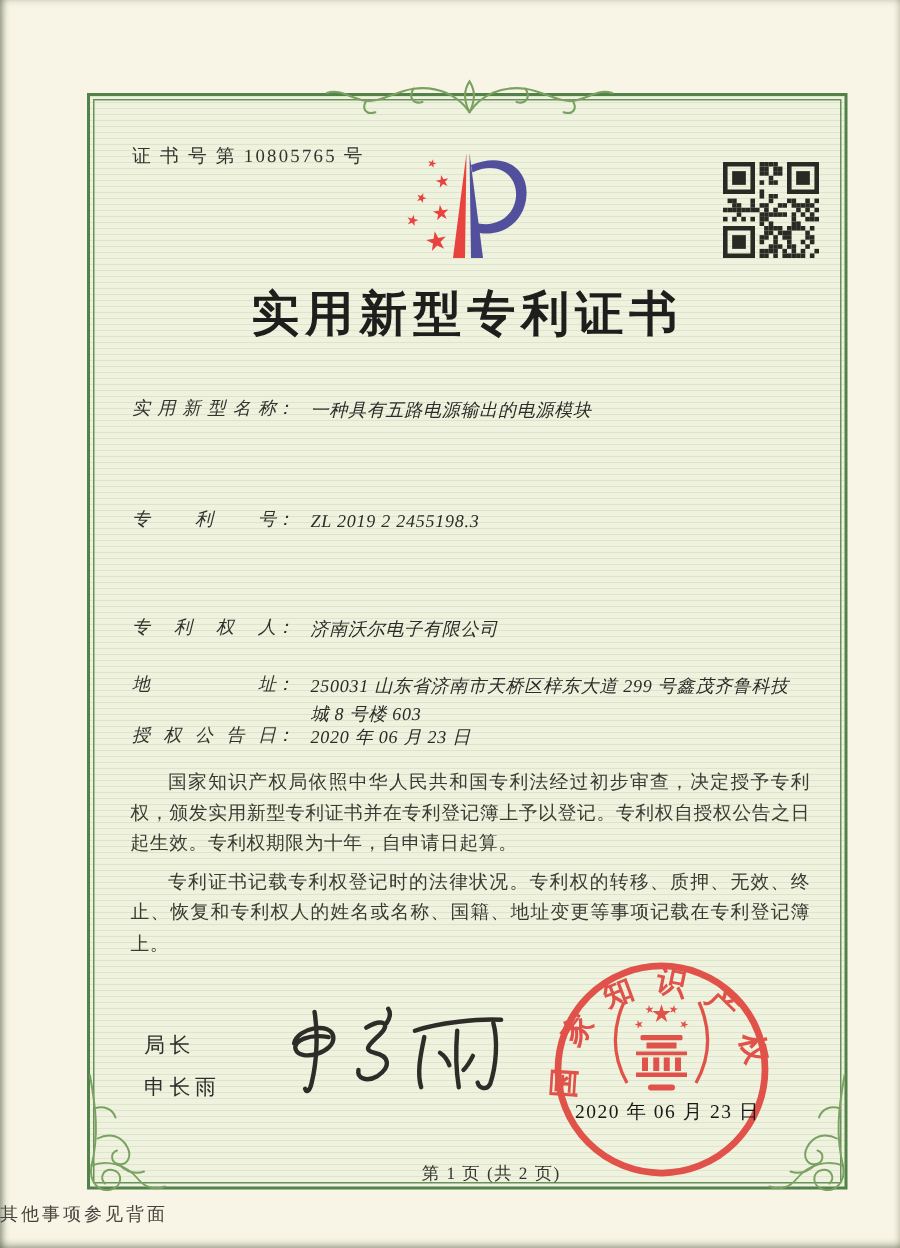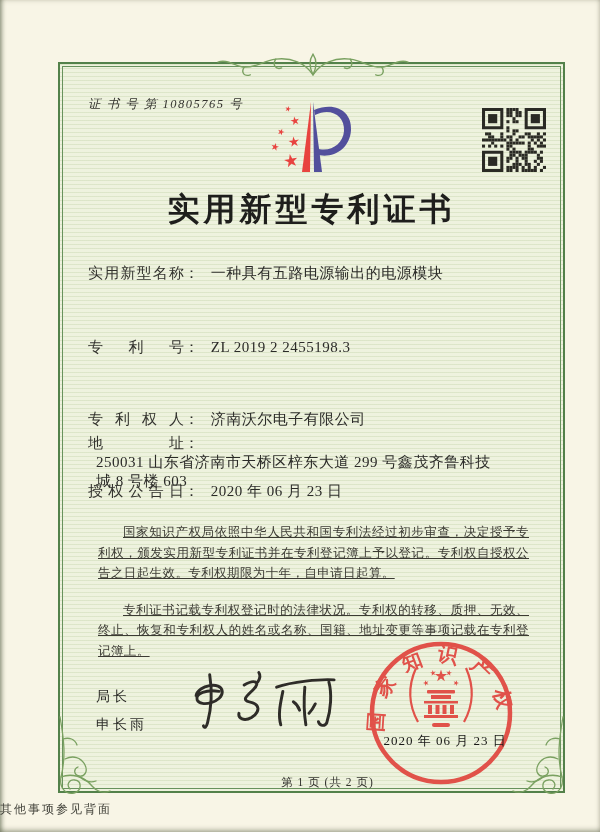--- a/index.html
+++ b/index.html
@@ -21,42 +21,42 @@
     position:absolute;left:58px;top:62px;width:507px;height:731px;
     border:2.5px solid #53814a;box-sizing:border-box;
     background:
       repeating-linear-gradient(to bottom,rgba(150,180,115,.20) 0 1px,rgba(0,0,0,0) 1px 4px),
       #eef2de;
   }
   .cert-inner{
     position:absolute;inset:2px;border:1px solid #68925c;
   }
   .cert-no{
-    position:absolute;left:28px;top:32px;font-size:12.5px;letter-spacing:1.5px;color:#33332e;font-style:italic;
+    position:absolute;left:28px;top:32px;font-size:12.5px;letter-spacing:1.5px;color:#33332e;
   }
   .logo{position:absolute;left:170px;top:34px;width:168px;height:96px;}
   .qr{position:absolute;left:422px;top:44px;width:64px;height:64px;}
   .title{
     position:absolute;left:0;top:124px;width:100%;text-align:center;
     font-size:32px;font-weight:700;letter-spacing:4px;color:#1e1e1c;
   }
-  .frow{position:absolute;left:28px;width:455px;font-size:15px;color:#2b2b28;}
+  .frow{position:absolute;left:28px;width:455px;font-size:12px;color:#2b2b28;font-style:italic;}
   .flabel{
     display:inline-block;width:96px;text-align:justify;text-align-last:justify;
     vertical-align:top;color:#33332e;
   }
   .flabel.narrow{width:88px;}
   .fcolon{display:inline-block;vertical-align:top;}
   .fvalue{display:inline-block;vertical-align:top;margin-left:8px;letter-spacing:.5px;line-height:19px;}
   .pair2{position:absolute;left:230px;top:0;}
   .legal{
     position:absolute;left:22px;top:442px;width:463px;
     font-size:12.5px;line-height:20.5px;text-align:justify;color:#3b3a33;letter-spacing:.4px;
   }
-  .legal p{margin:16px;text-indent:2em;text-decoration:underline;}
+  .legal p{margin:5px;text-indent:2em;}
   .director{position:absolute;left:36px;top:624px;font-size:14px;letter-spacing:3px;color:#2e2e2a;}
   .director div{margin-bottom:10px;}
   .sig{position:absolute;left:118px;top:596px;width:170px;height:92px;}
   .seal{position:absolute;left:306px;top:574px;width:150px;height:150px;opacity:.92;}
   .seal-date{
     position:absolute;left:312px;top:668px;width:146px;text-align:center;
     font-size:13px;color:#181816;letter-spacing:1px;
   }
   .pagenum{
     position:absolute;left:0;top:711px;width:100%;text-align:center;
@@ -277,21 +277,21 @@
       <span class="fvalue">一种具有五路电源输出的电源模块</span>
     </div>
     <div class="frow" style="top:274px">
       <span class="flabel">专利号</span><span class="fcolon">：</span>
       <span class="fvalue">ZL 2019 2 2455198.3</span>
     </div>
     <div class="frow" style="top:346px">
       <span class="flabel">专利权人</span><span class="fcolon">：</span>
       <span class="fvalue">济南沃尔电子有限公司</span>
     </div>
-    <div class="frow" style="top:370px">
+    <div class="frow" style="top:384px">
       <span class="flabel">地址</span><span class="fcolon">：</span>
       <span class="fvalue"><span>250031 山东省济南市天桥区梓东大道 299 号鑫茂齐鲁科技</span><br><span>城 8 号楼 603</span></span>
     </div>
     <div class="frow" style="top:418px">
       <span class="flabel">授权公告日</span><span class="fcolon">：</span>
       <span class="fvalue">2020 年 06 月 23 日</span>
     </div>
 
     <div class="legal">
       <p>国家知识产权局依照中华人民共和国专利法经过初步审查，决定授予专利权，颁发实用新型专利证书并在专利登记簿上予以登记。专利权自授权公告之日起生效。专利权期限为十年，自申请日起算。</p>

